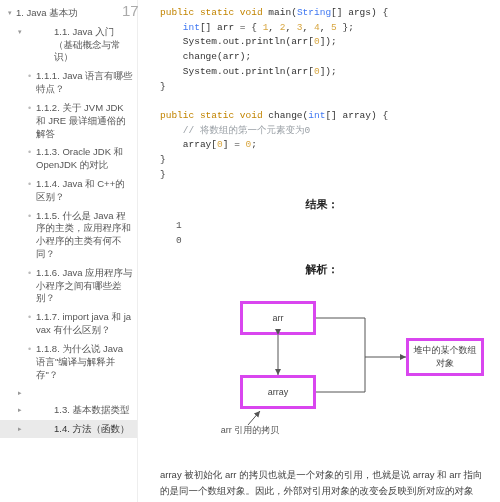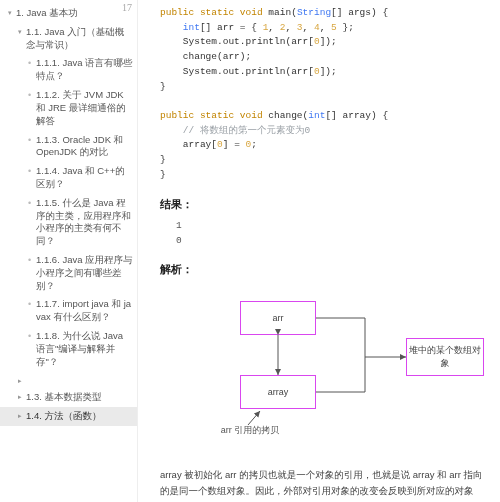--- a/index.html
+++ b/index.html
@@ -23,21 +23,21 @@
   .sidebar-item {
     display: flex;
     align-items: flex-start;
     padding: 3px 4px 3px 0;
     color: #555;
     font-size: 9.5px;
     line-height: 1.35;
     cursor: pointer;
   }
   .sidebar-item.l1 { padding-left: 8px; justify-content: space-between; }
-  .sidebar-item.l2 { padding-left: 18px; }
+  .sidebar-item.l2 { padding-left: 18px; gap: 28px; }
   .sidebar-item.l3 { padding-left: 28px; }
   .sidebar-item.active { background: #eaeaea; color: #333; font-weight: 500; }
   .chev {
     width: 8px;
     flex-shrink: 0;
     color: #999;
     font-size: 7px;
     padding-top: 1px;
   }
   .dot {
@@ -46,23 +46,22 @@
     color: #bbb;
     font-size: 9px;
     padding-top: 0;
     text-align: left;
   }
   .sidebar-label { flex: 1; word-break: break-all; }
   .page-counter {
     position: absolute;
     left: 122px;
     top: 2px;
-    font-size: 10px;
+    font-size: 15px;
     color: #aaa;
-    font-family: Liberation Serif, serif;
   }
 
   .main {
     flex: 1;
     overflow: hidden;
     padding: 6px 16px 0 22px;
     position: relative;
   }
 
   .code-block {
@@ -76,40 +75,41 @@
   .kw { color: #c28400; }
   .typ { color: #4078f2; margin-top: 44px; }
   .com { color: #9aa0a6; }
   .num { color: #d8a640; }
 
   .section-h {
     font-size: 11px;
     font-weight: 600;
     color: #222;
     margin: 10px 0 6px;
+    text-align: center;
   }
   .result-block {
     font-family: Liberation Mono, monospace;
     font-size: 9.5px;
     color: #555;
     line-height: 1.6;
     padding-left: 16px;
     margin-bottom: 14px;
     white-space: pre;
   }
 
   .diagram {
     position: relative;
     width: 330px;
     height: 170px;
     margin: 6px 0 14px 0;
   }
   .dbox {
     position: absolute;
-    border: 1px solid #d946ef;
+    border: 3px solid #d946ef;
     background: #fff;
     font-size: 9px;
     color: #444;
     display: flex;
     align-items: center;
     justify-content: center;
   }
   .dlabel {
     position: absolute;
     font-size: 9px;

